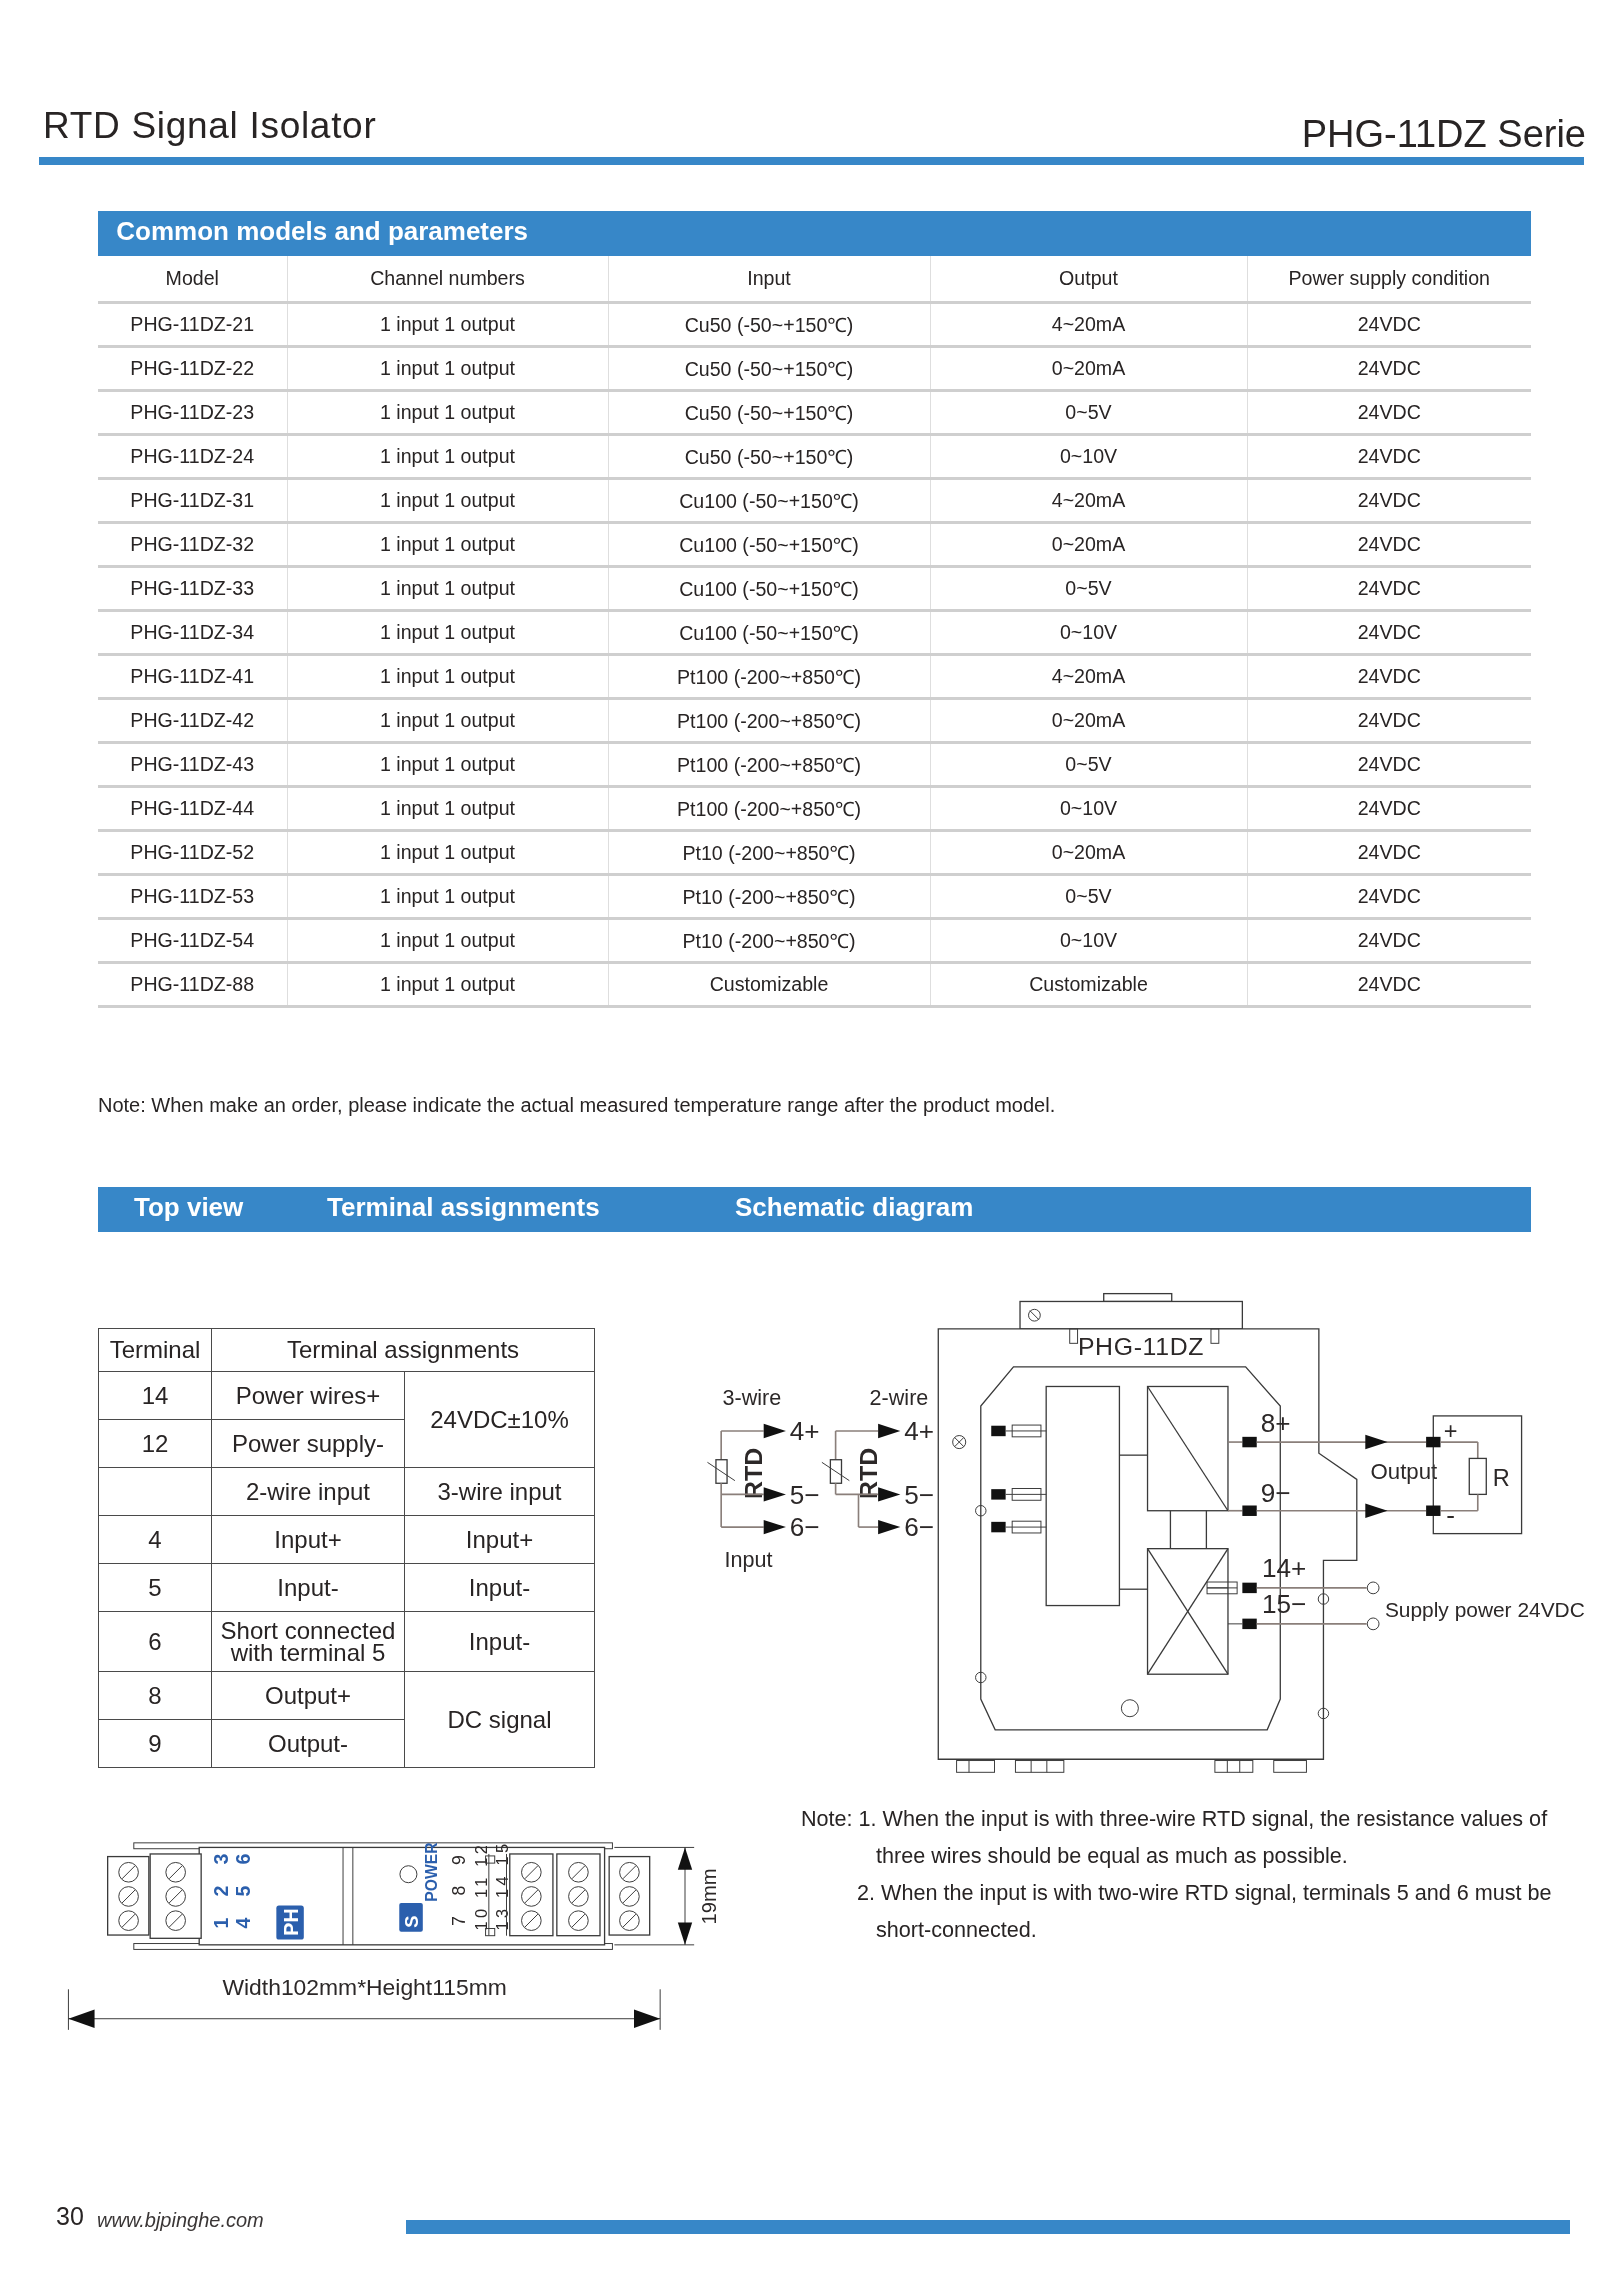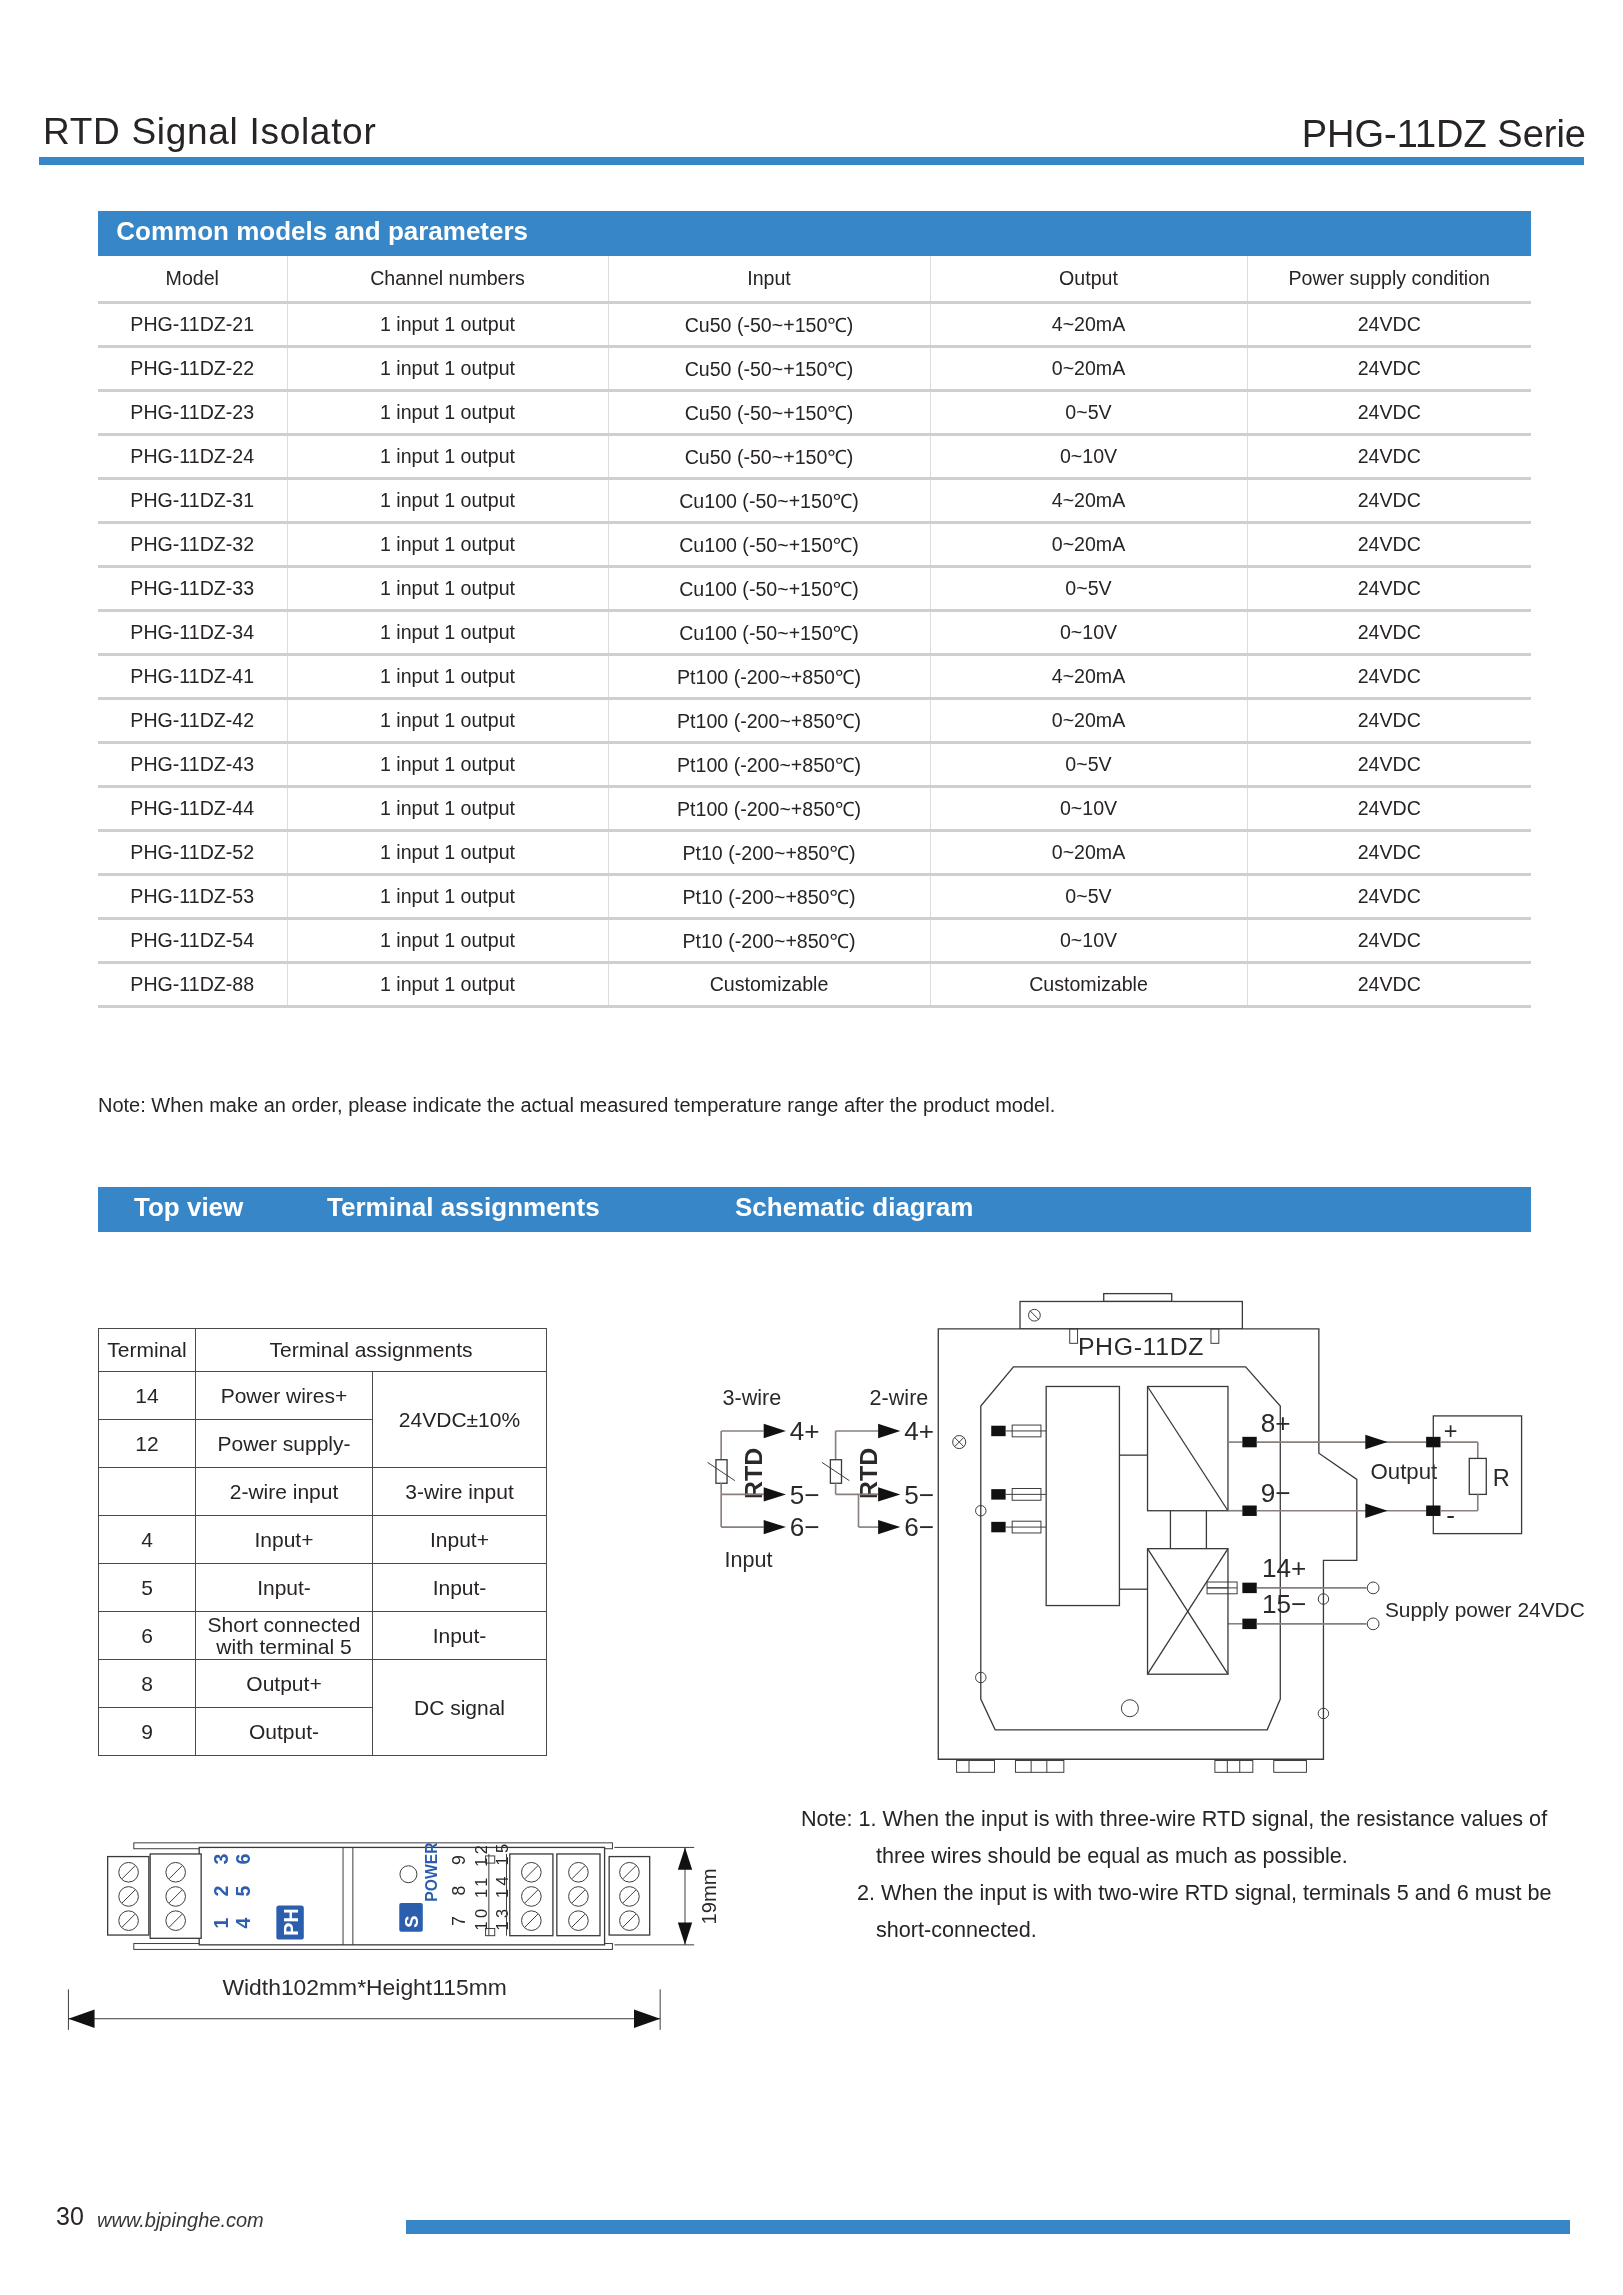--- a/index.html
+++ b/index.html
@@ -1,38 +1,38 @@
 <!DOCTYPE html>
 <html style="--accent: #3787c8; --blue: #2b5fad;font-size:10.5px"><head>
 <meta charset="utf-8">
 <style>
   html,body{margin:0;padding:0;background:#ffffff;}
   body{width:1624px;height:2295px;position:relative;font-family:"Liberation Sans",sans-serif;color:#282424;overflow:hidden;}
   .abs{position:absolute;}
   
-  .page-title{left:43px;top:111px;font-size:37px;letter-spacing:0.7px;}
+  .page-title{left:43px;top:105px;font-size:37px;letter-spacing:0.7px;}
   .page-series{right:38px;top:113px;font-size:38px;}
   .head-rule{left:39px;top:157px;width:1545px;height:7.9px;background:var(--accent);}
   
   .banner{left:98px;width:1433px;height:45px;background:var(--accent);color:#fff;font-weight:bold;font-size:26px;}
   .banner1{top:211px;line-height:41px;padding-left:18.3px;box-sizing:border-box;}
   .banner2{top:1187px;}
   .banner2 span{position:absolute;top:0;line-height:41px;}
   .tab1{left:36px;} .tab2{left:229px;} .tab3{left:637px;}
   
   #models-table{position:absolute;left:98px;top:256px;width:1433px;border-collapse:collapse;table-layout:fixed;}
   #models-table th,#models-table td{font-weight:normal;font-size:19.6px;text-align:center;vertical-align:middle;padding:0;
      border-left:1.3px solid #dedede;border-bottom:3.3px solid #cfcfcf;}
   #models-table th:first-child,#models-table td:first-child{border-left:none;}
   #models-table thead tr{height:46px;}
   #models-table tbody tr{height:44px;}
   .models-note{left:98px;top:1094px;font-size:20px;}
   
   #term-table{position:absolute;left:98px;top:1328px;border-collapse:collapse;}
-  #term-table td,#term-table th{border:1.3px solid #4a4a4a;font-weight:normal;font-size:21px;text-align:center;vertical-align:middle;padding:0;line-height:21.6px;}
+  #term-table td,#term-table th{border:1.3px solid #4a4a4a;font-weight:normal;font-size:24px;text-align:center;vertical-align:middle;padding:8px;line-height:21.6px;}
   .tt-c1{width:96px;} .tt-c2{width:176px;} .tt-c3{width:173px;}
   .tt-head{height:43px;} .tt-row{height:48px;}
   
   .notes{left:801px;top:1800px;font-size:21.6px;line-height:37px;}
   .notes .ind1{padding-left:75px;} .notes .ind2{padding-left:56px;}
   
   .foot-page{left:56px;top:2202px;font-size:25px;}
   .foot-site{left:97px;top:2209px;font-size:20px;font-style:italic;color:#3a3636;}
   .foot-bar{left:406px;top:2220px;width:1164px;height:13.7px;background:var(--accent);}
   

